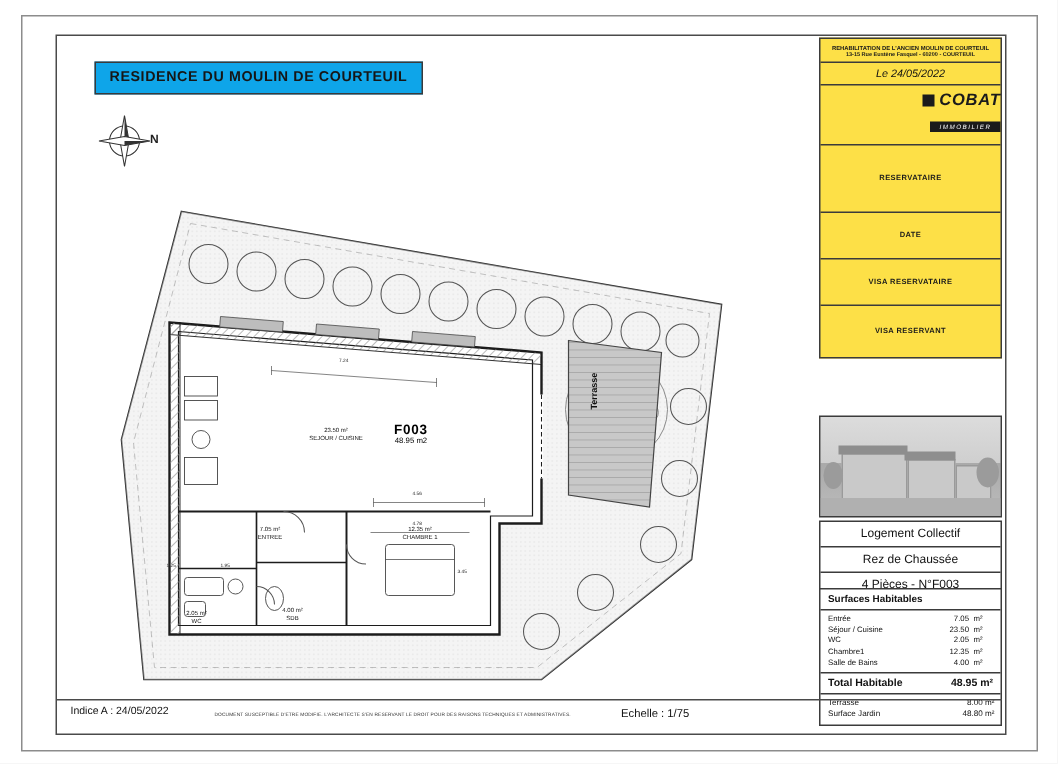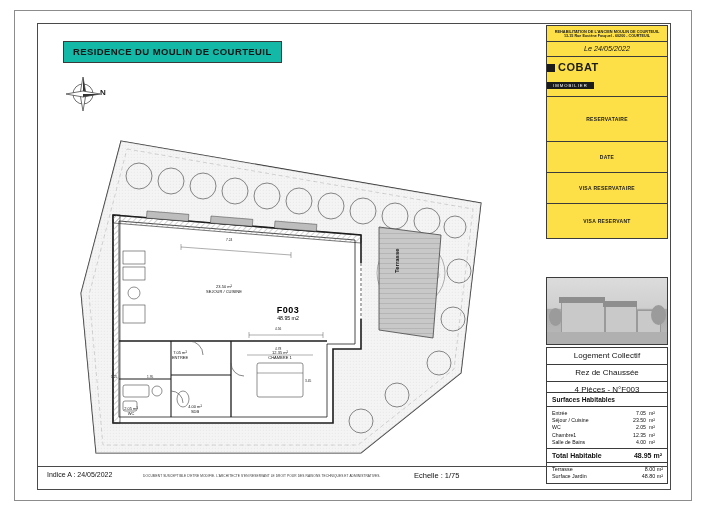--- a/index.html
+++ b/index.html
@@ -4,35 +4,35 @@
 <style>
   html,body{margin:0;padding:0;background:#e8e8e8;}
   body{width:705px;height:509px;overflow:hidden;font-family:"Liberation Sans",sans-serif;}
 
   .page{position:relative;width:705px;height:509px;background:#ffffff;}
   .sheet{position:absolute;left:14px;top:10px;width:676px;height:489px;background:#ffffff;border:1px solid #8c8c8c;}
   .inner-frame{position:absolute;left:22px;top:12px;width:632px;height:465px;border:1px solid #4a4a4a;}
 
   
   .res-title{position:absolute;left:48px;top:30px;border:1px solid #3a3a3a;padding:4px 9px 5px 9px;
-    font-size:9.5px;font-weight:bold;letter-spacing:.4px;color:#161616;background:#14b8a6;white-space:nowrap;}
+    font-size:9.5px;font-weight:bold;letter-spacing:.4px;color:#161616;background:#0ea5e9;white-space:nowrap;}
 
   
   .compass{position:absolute;left:47px;top:60px;width:46px;height:46px;}
   .compass .lbl{position:absolute;left:38px;top:17px;font-size:8px;font-weight:bold;color:#222;}
 
   
   .logo-box{position:absolute;left:352px;top:28px;width:176px;height:100px;background:#ffffff;border:0;}
 
   
   .cart{position:absolute;left:531px;top:14px;width:120px;border:1px solid #3b3b3b;background:#fde047;}
   .cart-l1{font-size:3.9px;font-weight:bold;text-align:center;color:#1a1a1a;padding:3px 2px 0 2px;line-height:1.35;}
   .cart-l2{font-size:3.7px;font-weight:bold;text-align:center;color:#1a1a1a;padding:0 2px 3px 2px;}
   .cart-date{font-size:7.2px;font-style:italic;text-align:center;border-top:1px solid #3b3b3b;padding:2px 0 3px 0;color:#111;}
-  .cobat{border-top:1px solid #3b3b3b;padding:4px 0 5px 0;text-align:left;}
+  .cobat{border-top:1px solid #3b3b3b;padding:4px 0 5px 0;text-align:right;font-style:italic;}
   .cobat-name{font-size:11px;font-weight:bold;color:#1b1b1b;letter-spacing:.5px;}
   .cobat-name .sq{display:inline-block;width:8px;height:8px;background:#1b1b1b;margin-right:3px;vertical-align:-1px;}
   .cobat-sub{font-size:4.2px;letter-spacing:1px;color:#fff;background:#1b1b1b;display:inline-block;padding:1px 6px;margin-top:1px;}
   .cart-row{border-top:1px solid #3b3b3b;font-size:5px;font-weight:bold;text-align:center;color:#1a1a1a;letter-spacing:.3px;}
   .cart-row.h44{height:44px;line-height:44px;}
   .cart-row.h30{height:30px;line-height:30px;}
   .cart-row.h34{height:34px;line-height:34px;}
 
   
   .persp{position:absolute;left:531px;top:266px;width:120px;height:66px;border:1px solid #3b3b3b;overflow:hidden;
@@ -292,21 +292,21 @@
           <line x1="120" y1="124" x2="230" y2="132"></line>
           <line x1="120" y1="121" x2="120" y2="127"></line>
           <line x1="230" y1="129" x2="230" y2="135"></line>
           <line x1="188" y1="212" x2="262" y2="212"></line>
           <line x1="188" y1="209" x2="188" y2="215"></line>
           <line x1="262" y1="209" x2="262" y2="215"></line>
           <line x1="186" y1="232" x2="252" y2="232"></line>
         </g>
       </svg>
 
-      <div class="fp-unit" style="left:187px;top:158px;width:80px;margin-top:24px;">
+      <div class="fp-unit" style="left:173px;top:158px;width:80px;">
         <div class="code">F003</div>
         <div class="area">48.95 m2</div>
       </div>
       <div class="fp-label" style="left:128px;top:161px;width:70px;white-space:pre-line;">23.50 m²
 SEJOUR / CUISINE</div>
       <div class="fp-label" style="left:90px;top:227px;width:58px;white-space:pre-line;">7.05 m²
 ENTREE</div>
       <div class="fp-label" style="left:186px;top:227px;width:66px;white-space:pre-line;">12.35 m²
 CHAMBRE 1</div>
       <div class="fp-label" style="left:48px;top:283px;width:44px;white-space:pre-line;">2.05 m²

